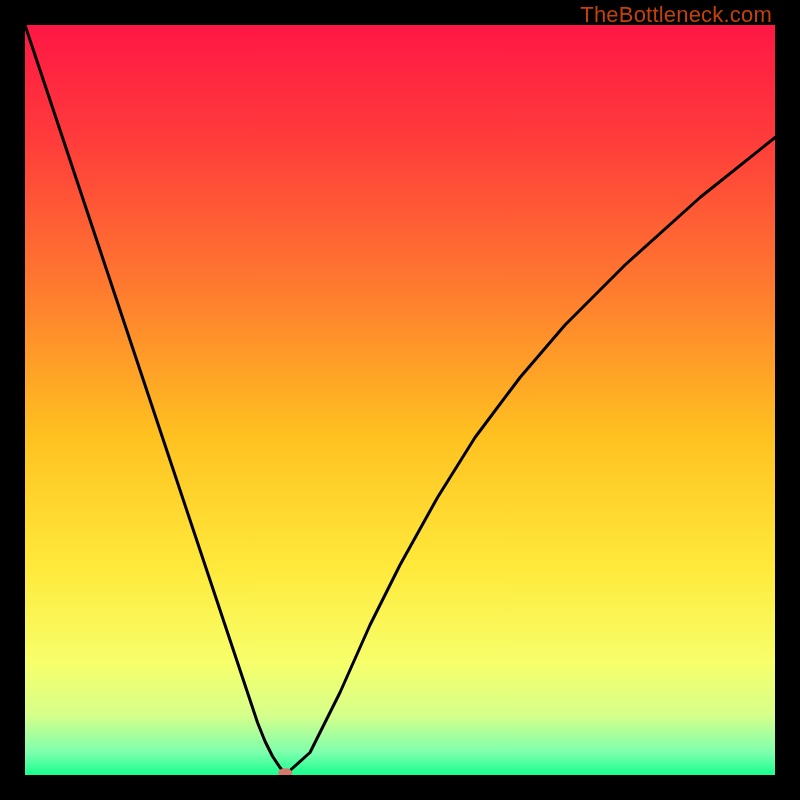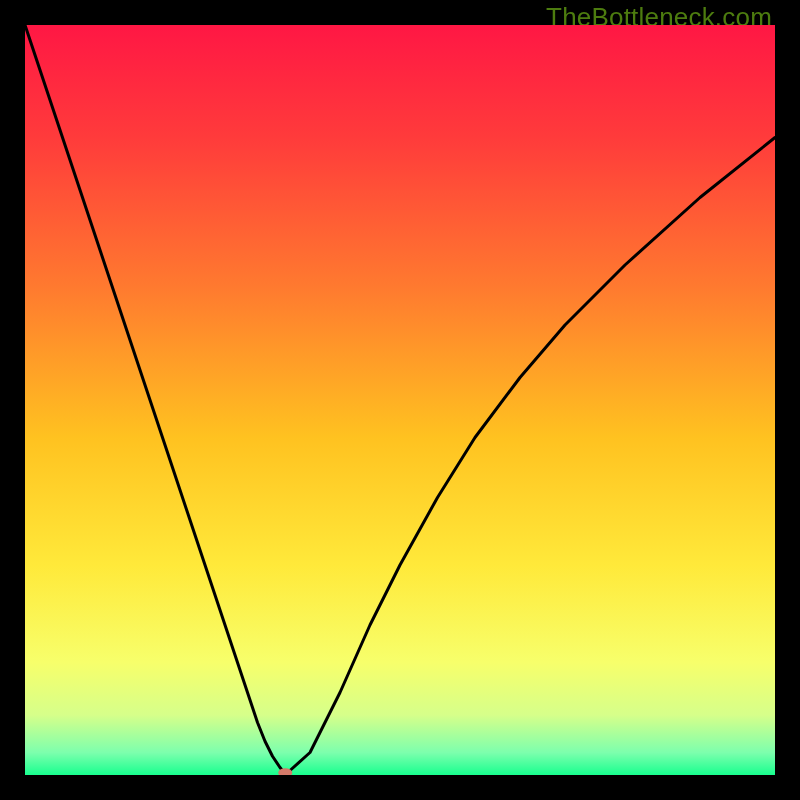--- a/index.html
+++ b/index.html
@@ -16,22 +16,22 @@
     left: 25px;
     top: 25px;
     width: 750px;
     height: 750px;
     background: #000;
   }
   .watermark {
     position: absolute;
     top: 2px;
     right: 28px;
-    color: #4d7c0f;
-    font-size: 26px;
+    color: #c2410c;
+    font-size: 22px;
     letter-spacing: 0.2px;
     font-weight: 500;
   }
   svg { display: block; }
 </style>
 </head>
 <body>
 
 <div class="watermark">TheBottleneck.com</div>
 

